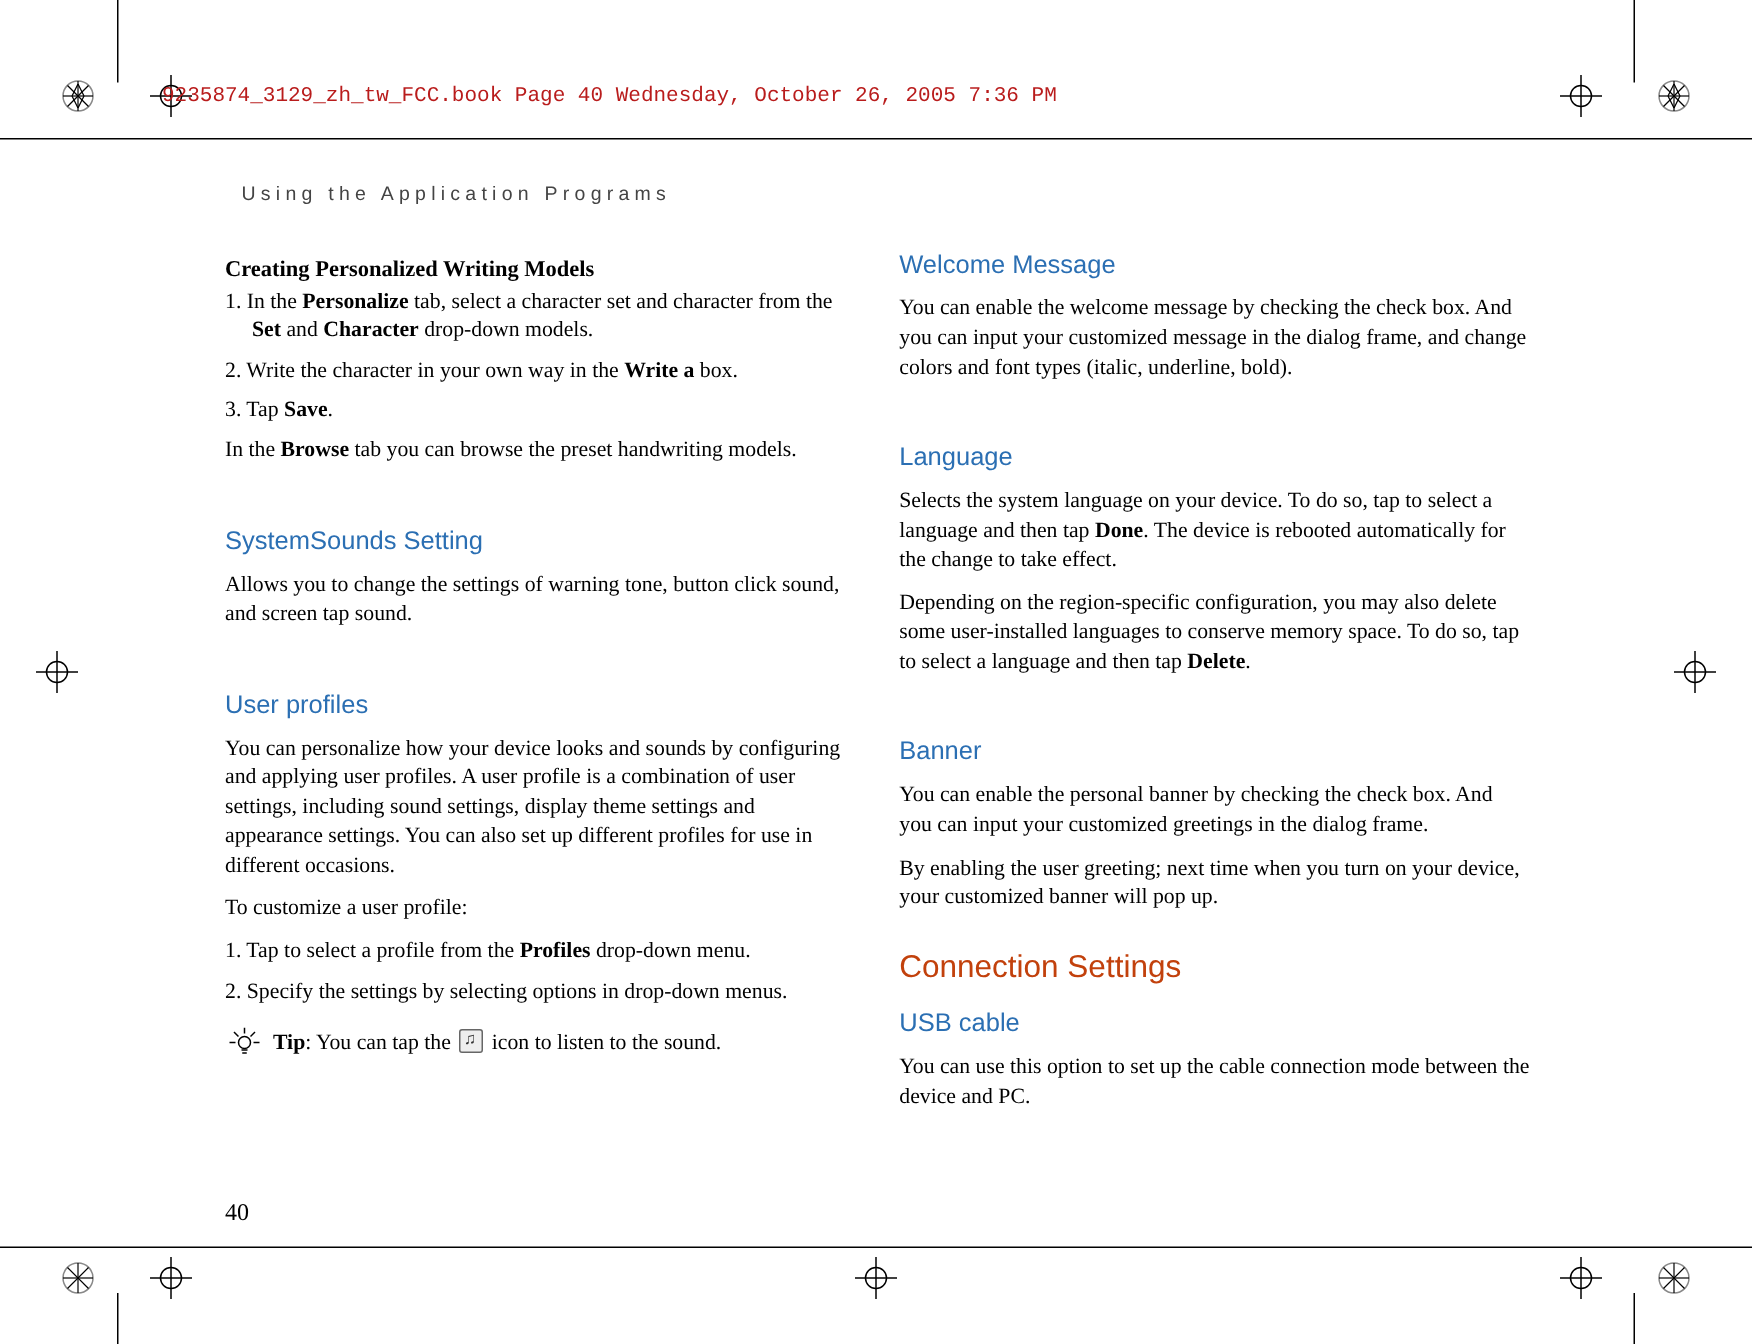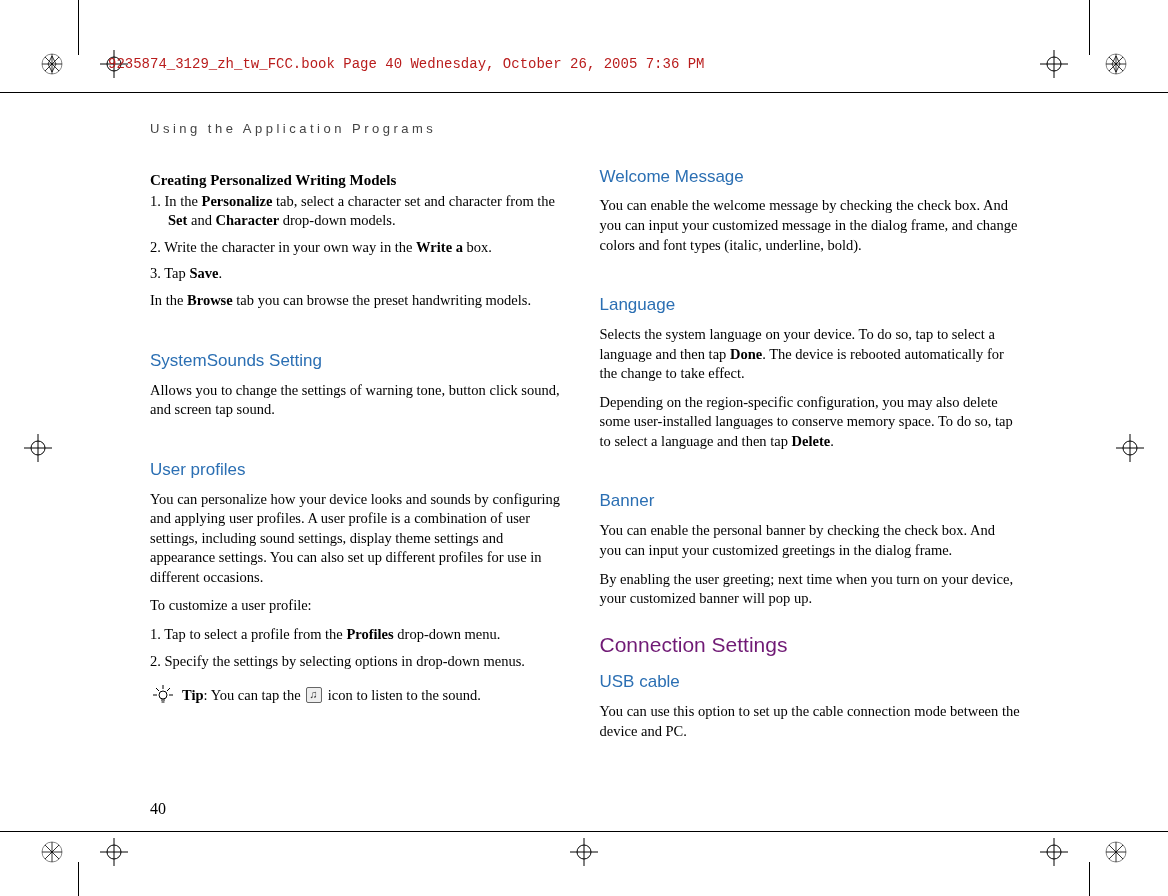--- a/index.html
+++ b/index.html
@@ -47,20 +47,21 @@
     font-size: 14.5px;
     color: #000;
     line-height: 1.35;
   }
   .page-header {
     font-family: Arial, Helvetica, sans-serif;
     letter-spacing: 3.5px;
     font-size: 13px;
     color: #444;
     margin-bottom: 28px;
+    margin-left: 11px;
   }
   .columns {
     display: flex;
     gap: 29px;
   }
   .col { flex: 1; }
   .h-bold {
     font-weight: bold;
     font-size: 15px;
     margin-top: 4px;
@@ -68,21 +69,21 @@
   }
   .h-blue1 {
     font-family: Arial, Helvetica, sans-serif;
     color: #2b6fb3;
     font-size: 17px;
     margin-top: 39px;
     margin-bottom: 8px;
   }
   .h-blue0 {
     font-family: Arial, Helvetica, sans-serif;
-    color: #701a75;
+    color: #c2410c;
     font-size: 21px;
     margin-top: 22px;
     margin-bottom: 12px;
   }
   p { margin-bottom: 9px; }
   .step { padding-left: 18px; text-indent: -18px; margin-bottom: 7px; }
   .b { font-weight: bold; }
   .tip-row { display: flex; align-items: center; gap: 6px; margin-top: 14px; }
   .tip-icon { width: 26px; height: 22px; flex: none; }
   .music-icon {

